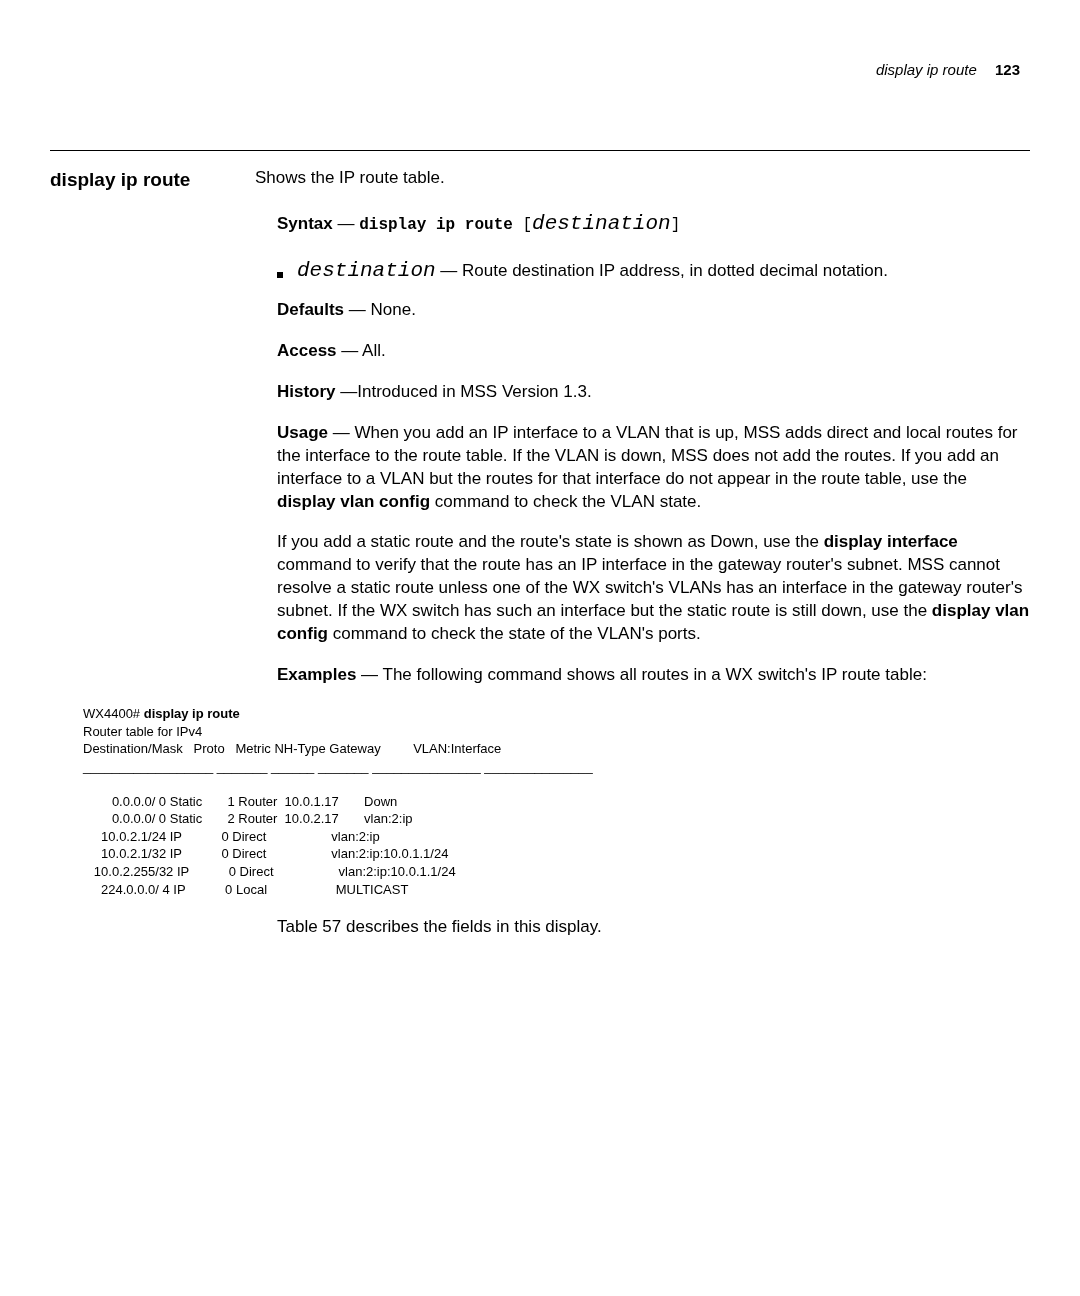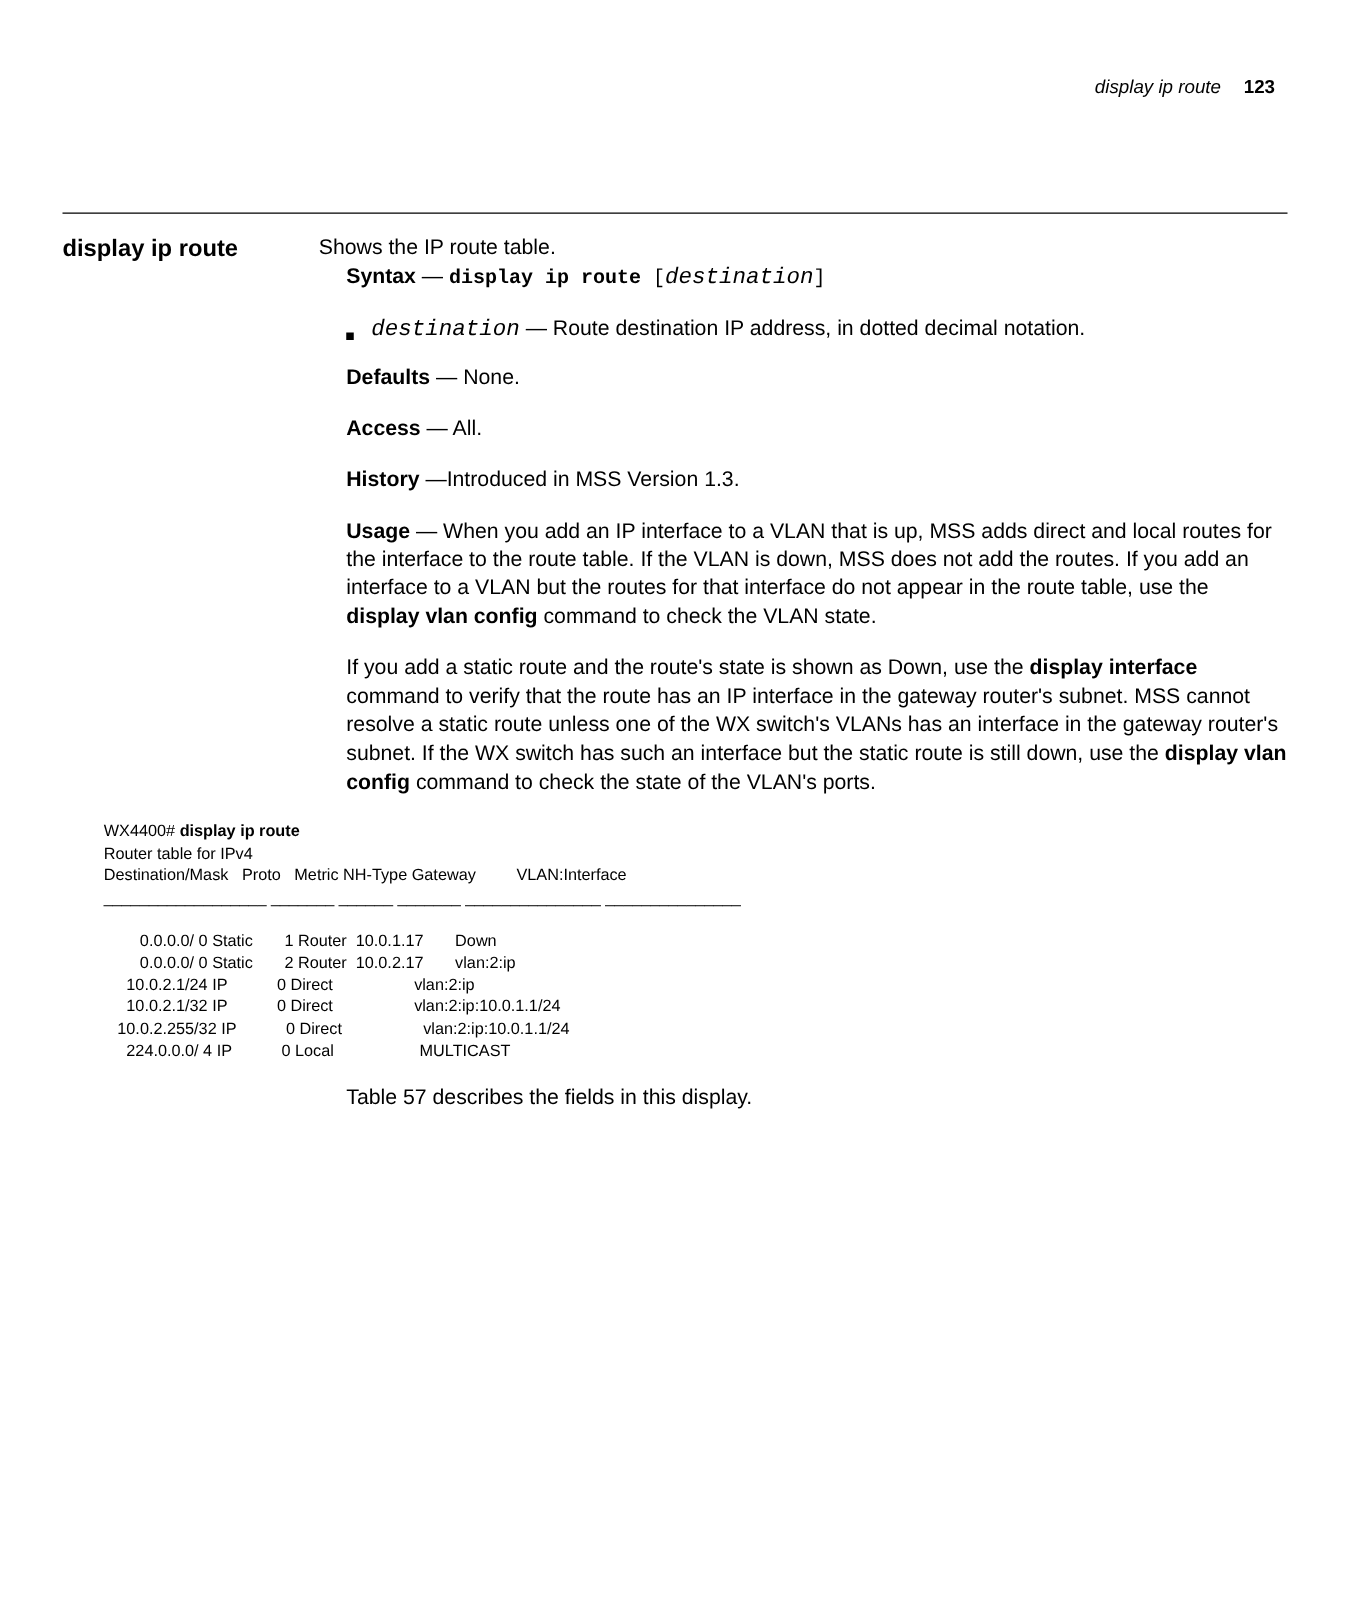--- a/index.html
+++ b/index.html
@@ -9,21 +9,21 @@
     margin: 0;
     padding: 60px 50px 50px 50px;
     width: 1080px;
     box-sizing: border-box;
     line-height: 1.35;
   }
   .header-line {
     text-align: right;
     font-style: italic;
     font-size: 15px;
-    margin-bottom: 90px;
+    margin-bottom: 70px;
     padding-right: 10px;
   }
   .header-line .pagenum {
     font-style: normal;
     font-weight: bold;
     margin-left: 14px;
   }
   .hr {
     border-top: 1px solid #000;
     margin-bottom: 16px;
@@ -36,20 +36,21 @@
     font-weight: bold;
     font-size: 19px;
     width: 205px;
     flex-shrink: 0;
     padding-top: 0;
   }
   .content {
     flex: 1;
   }
   .intro {
+    margin-bottom: 20px;
   }
   .section {
     margin-bottom: 18px;
   }
   .indent {
     padding-left: 22px;
   }
   .bullet {
     display: flex;
     margin-bottom: 6px;
@@ -63,21 +64,21 @@
     margin-right: 14px;
     flex-shrink: 0;
   }
   .mono {
     font-family: "Courier New", Courier, monospace;
     font-size: 16px;
   }
   .mono-i {
     font-family: "Courier New", Courier, monospace;
     font-style: italic;
-    font-size: 18px;
+    font-size: 21px;
   }
   .b { font-weight: bold; margin-top: 12px; }
   .example-block {
     font-family: Liberation Sans, sans-serif;
     font-size: 13px;
     white-space: pre;
     line-height: 1.35;
     margin-top: 10px;
     margin-left: -172px;
   }
@@ -127,20 +128,23 @@
     </div>
 
     <div class="section indent">
       <span class="b">Usage</span><span> — When you add an IP interface to a VLAN that is up, MSS adds direct and local routes for the interface to the route table. If the VLAN is down, MSS does not add the routes. If you add an interface to a VLAN but the routes for that interface do not appear in the route table, use the </span><span class="b">display vlan config</span><span> command to check the VLAN state.</span>
     </div>
 
     <div class="section indent">
       <span>If you add a static route and the route's state is shown as Down, use the </span><span class="b">display interface</span><span> command to verify that the route has an IP interface in the gateway router's subnet. MSS cannot resolve a static route unless one of the WX switch's VLANs has an interface in the gateway router's subnet. If the WX switch has such an interface but the static route is still down, use the </span><span class="b">display vlan config</span><span> command to check the state of the VLAN's ports.</span>
     </div>
 
+    <div class="section indent">
+      <span class="b">Examples</span><span> — The following command shows all routes in a WX switch's IP route table:</span>
+    </div>
 
     <div class="example-block"><span>WX4400# </span><span class="b">display ip route</span>
 <span>Router table for IPv4
 Destination/Mask   Proto   Metric NH-Type Gateway         VLAN:Interface
 __________________ _______ ______ _______ _______________ _______________
 
         0.0.0.0/ 0 Static       1 Router  10.0.1.17       Down
         0.0.0.0/ 0 Static       2 Router  10.0.2.17       vlan:2:ip
      10.0.2.1/24 IP           0 Direct                  vlan:2:ip
      10.0.2.1/32 IP           0 Direct                  vlan:2:ip:10.0.1.1/24

